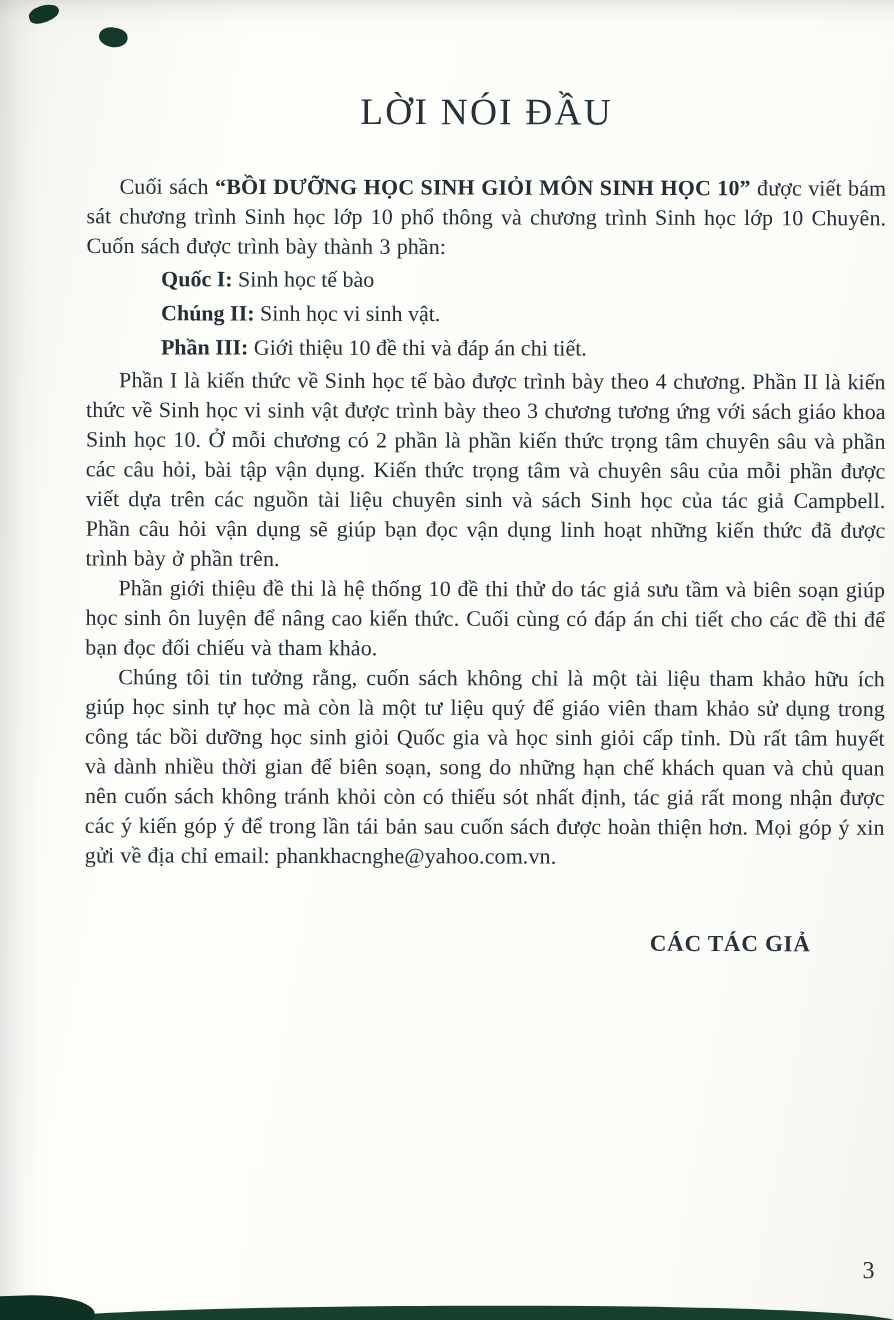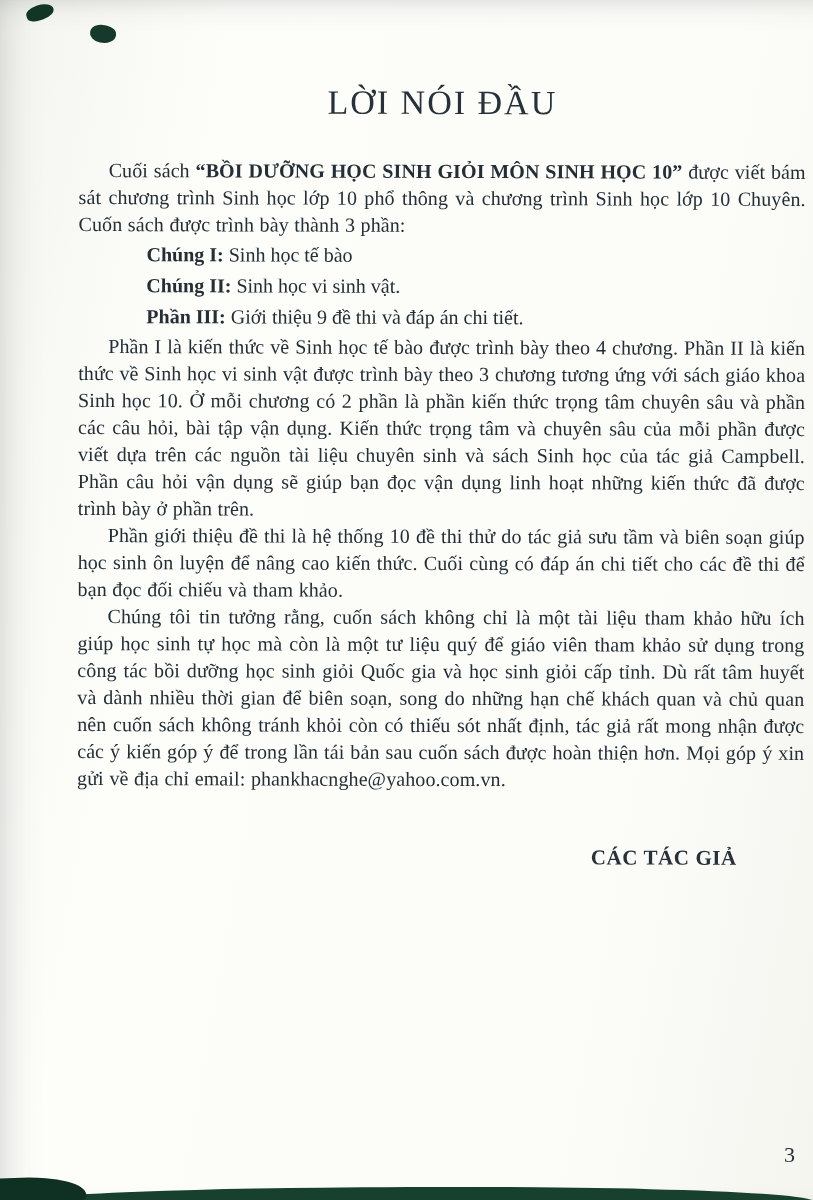--- a/index.html
+++ b/index.html
@@ -129,23 +129,23 @@
   <div class="artifact artifact-blob-a"></div>
   <div class="artifact artifact-blob-b"></div>
 
   <div class="content">
 
     <h1 class="title">LỜI NÓI ĐẦU</h1>
 
     <p class="para indent first"><span>Cuối sách </span><span class="bold">“BỒI DƯỠNG HỌC SINH GIỎI MÔN SINH HỌC 10”</span><span> được viết bám sát chương trình Sinh học lớp 10 phổ thông và chương trình Sinh học lớp 10 Chuyên. Cuốn sách được trình bày thành 3 phần:</span></p>
 
     <div class="parts">
-      <p class="part-line"><span class="bold">Chúng I:</span><span> Sinh học tế bào</span></p>
+      <p class="part-line"><span class="bold">Quốc I:</span><span> Sinh học tế bào</span></p>
       <p class="part-line"><span class="bold">Chúng II:</span><span> Sinh học vi sinh vật.</span></p>
-      <p class="part-line"><span class="bold">Phần III:</span><span> Giới thiệu 9 đề thi và đáp án chi tiết.</span></p>
+      <p class="part-line"><span class="bold">Phần III:</span><span> Giới thiệu 10 đề thi và đáp án chi tiết.</span></p>
     </div>
 
     <p class="para indent">Phần I là kiến thức về Sinh học tế bào được trình bày theo 4 chương. Phần II là kiến thức về Sinh học vi sinh vật được trình bày theo 3 chương tương ứng với sách giáo khoa Sinh học 10. Ở mỗi chương có 2 phần là phần kiến thức trọng tâm chuyên sâu và phần các câu hỏi, bài tập vận dụng. Kiến thức trọng tâm và chuyên sâu của mỗi phần được viết dựa trên các nguồn tài liệu chuyên sinh và sách Sinh học của tác giả Campbell. Phần câu hỏi vận dụng sẽ giúp bạn đọc vận dụng linh hoạt những kiến thức đã được trình bày ở phần trên.</p>
     <p class="para indent">Phần giới thiệu đề thi là hệ thống 10 đề thi thử do tác giả sưu tầm và biên soạn giúp học sinh ôn luyện để nâng cao kiến thức. Cuối cùng có đáp án chi tiết cho các đề thi để bạn đọc đối chiếu và tham khảo.</p>
     <p class="para indent">Chúng tôi tin tưởng rằng, cuốn sách không chỉ là một tài liệu tham khảo hữu ích giúp học sinh tự học mà còn là một tư liệu quý để giáo viên tham khảo sử dụng trong công tác bồi dưỡng học sinh giỏi Quốc gia và học sinh giỏi cấp tỉnh. Dù rất tâm huyết và dành nhiều thời gian để biên soạn, song do những hạn chế khách quan và chủ quan nên cuốn sách không tránh khỏi còn có thiếu sót nhất định, tác giả rất mong nhận được các ý kiến góp ý để trong lần tái bản sau cuốn sách được hoàn thiện hơn. Mọi góp ý xin gửi về địa chỉ email: phankhacnghe@yahoo.com.vn.</p>
 
     <p class="signature">CÁC TÁC GIẢ</p>
 
   </div>
 

